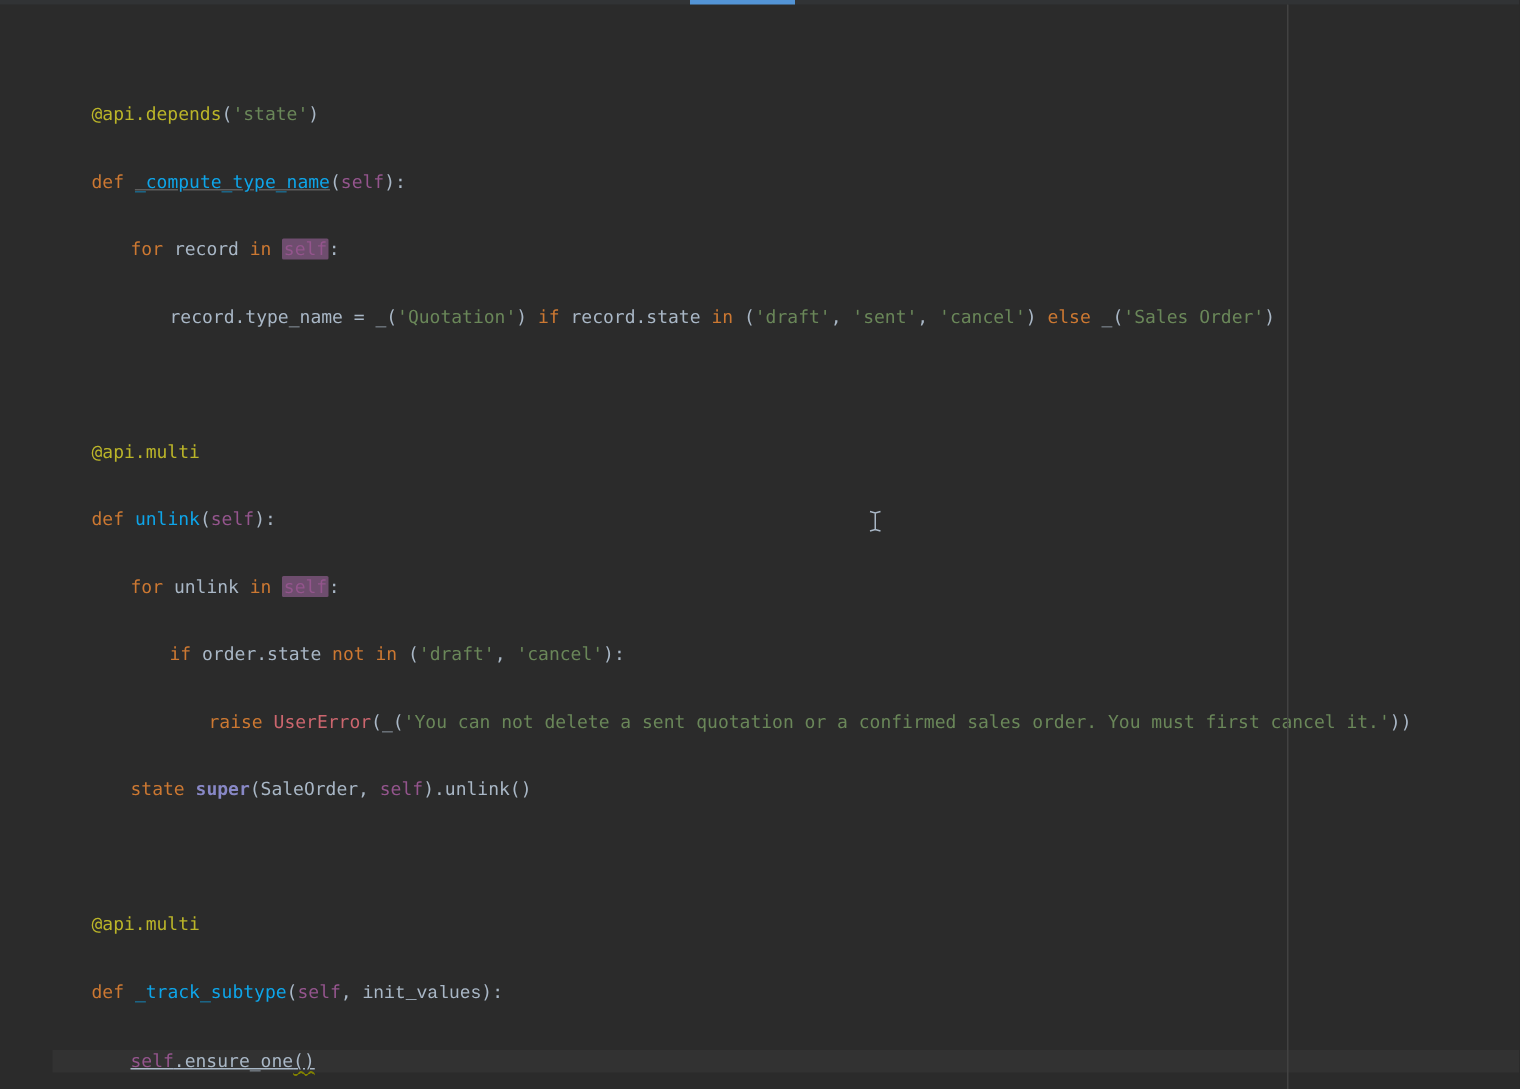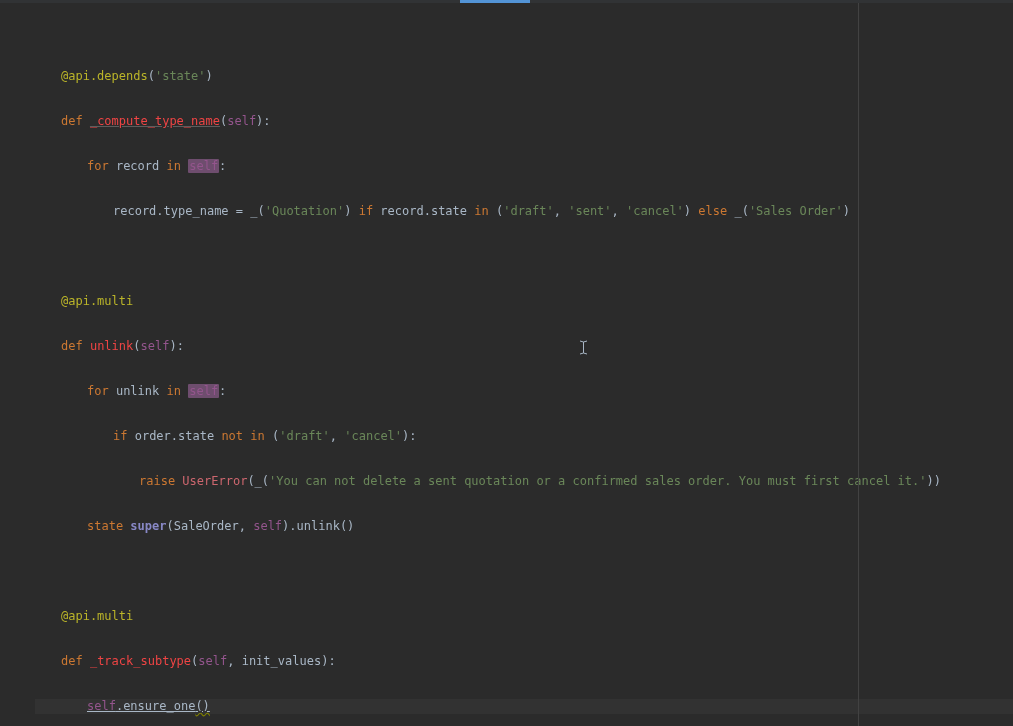--- a/index.html
+++ b/index.html
@@ -36,26 +36,26 @@
     position: absolute;
     left: 858px;
     top: 0;
     bottom: 0;
     border-left: 1px solid #424242;
   }
   .row { display: block; }
   .row.hl { background: #323232; text-decoration: underline; }
 
   .key { color: #cc7832; }
-  .fn  { color: #ef4444; margin-top: 23px; }
+  .fn  { color: #0ea5e9; margin-top: 23px; }
   .dec { color: #bbb529; }
   .str { color: #6a8759; }
   .self{ color: #94558d; }
   .id  { color: #a9b7c6; }
-  .par { color: #a9b7c6; }
+  .par { color: #a9b7c6; font-family: Liberation Mono, monospace; }
   .bi  { color: #8888c6; font-weight: bold; }
   .err { color: #cc666e; }
   .underline { text-decoration: underline; text-decoration-color: #5d5d5d; }
   .warnline { text-decoration: underline wavy #808000; text-underline-offset: 2px; }
   .hlpurple { background: #6e4d6e; border-radius:1px; padding: 0 1px; }
   .ind1  { display:inline-block; width: 26px;  }
   .ind2  { display:inline-block; width: 52px;  }
   .ind3  { display:inline-block; width: 78px;  }
   .ind4  { display:inline-block; width: 104px; }
   .cursor {

